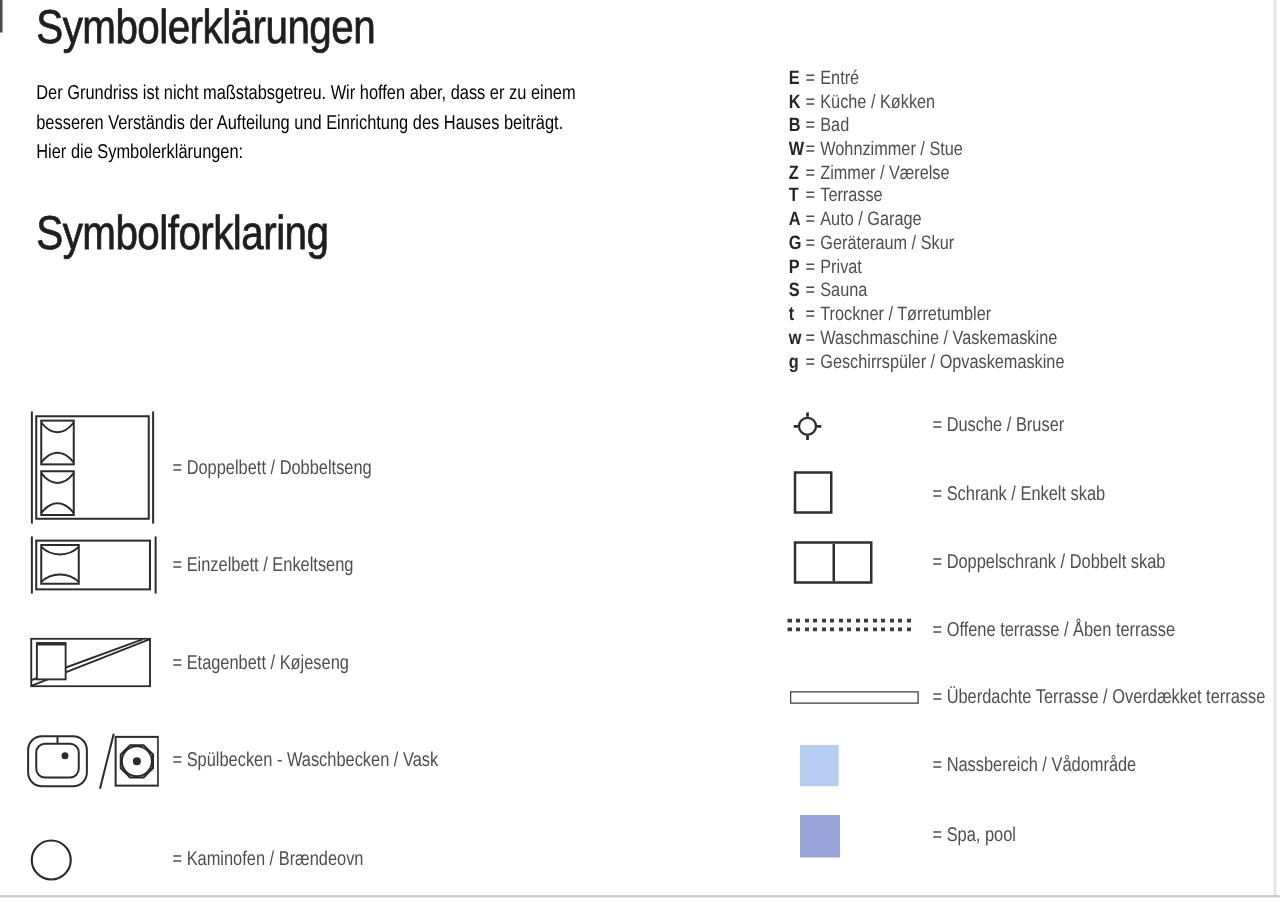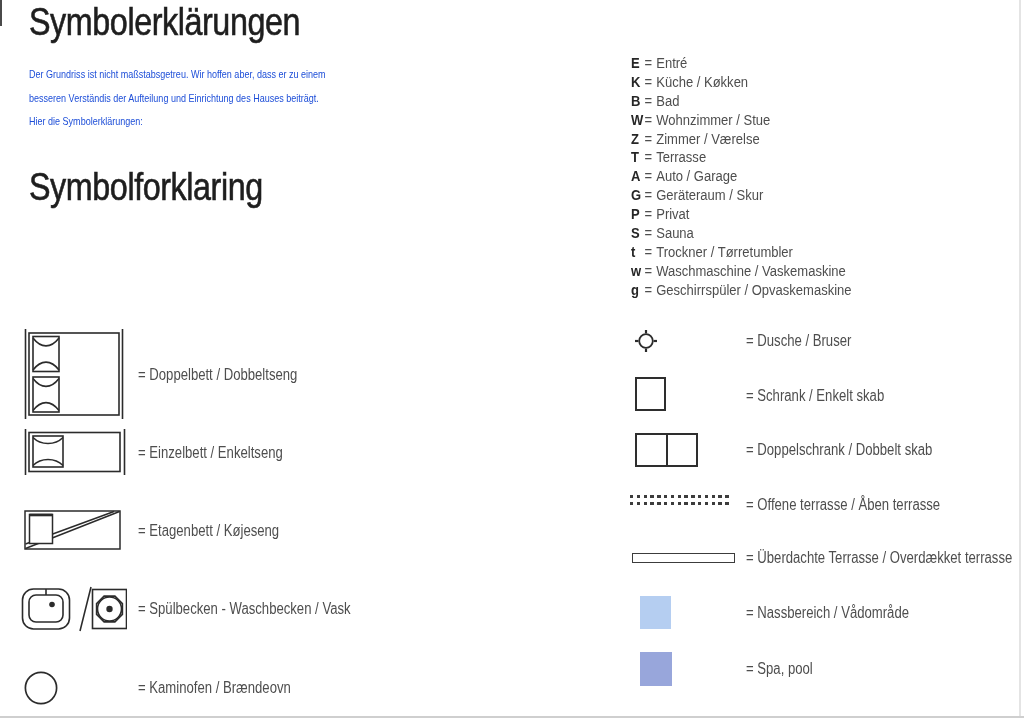--- a/index.html
+++ b/index.html
@@ -16,21 +16,21 @@
 
   .h{
     position:absolute;margin:0;font-size:38px;font-weight:400;color:#1e1e1e;
     line-height:42px;letter-spacing:-0.5px;white-space:nowrap;
     transform:scaleX(0.85);transform-origin:0 0;
     -webkit-text-stroke:0.6px #1e1e1e;
   }
   .h-de{left:29px;top:1px;}
   .h-da{left:29px;top:166px;}
 
-  .para{position:absolute;font-size:11px;line-height:23.5px;color:#1d4ed8;}
+  .para{position:absolute;font-size:16px;line-height:23.5px;color:#000000;}
   .para-de{left:29px;top:63px;}
   .para-da{left:29px;top:229px;}
   .para .line{white-space:nowrap;transform:scaleX(0.82);transform-origin:0 50%;}
 
   .abbr{position:absolute;left:631px;top:54px;}
   .abbr-row{
     display:flex;align-items:baseline;height:18.9px;font-size:15.5px;color:#4e4e4e;
     white-space:nowrap;transform:scaleX(0.84);transform-origin:0 50%;
   }
   .abbr-letter{display:inline-block;width:16px;font-weight:700;color:#262626;}

